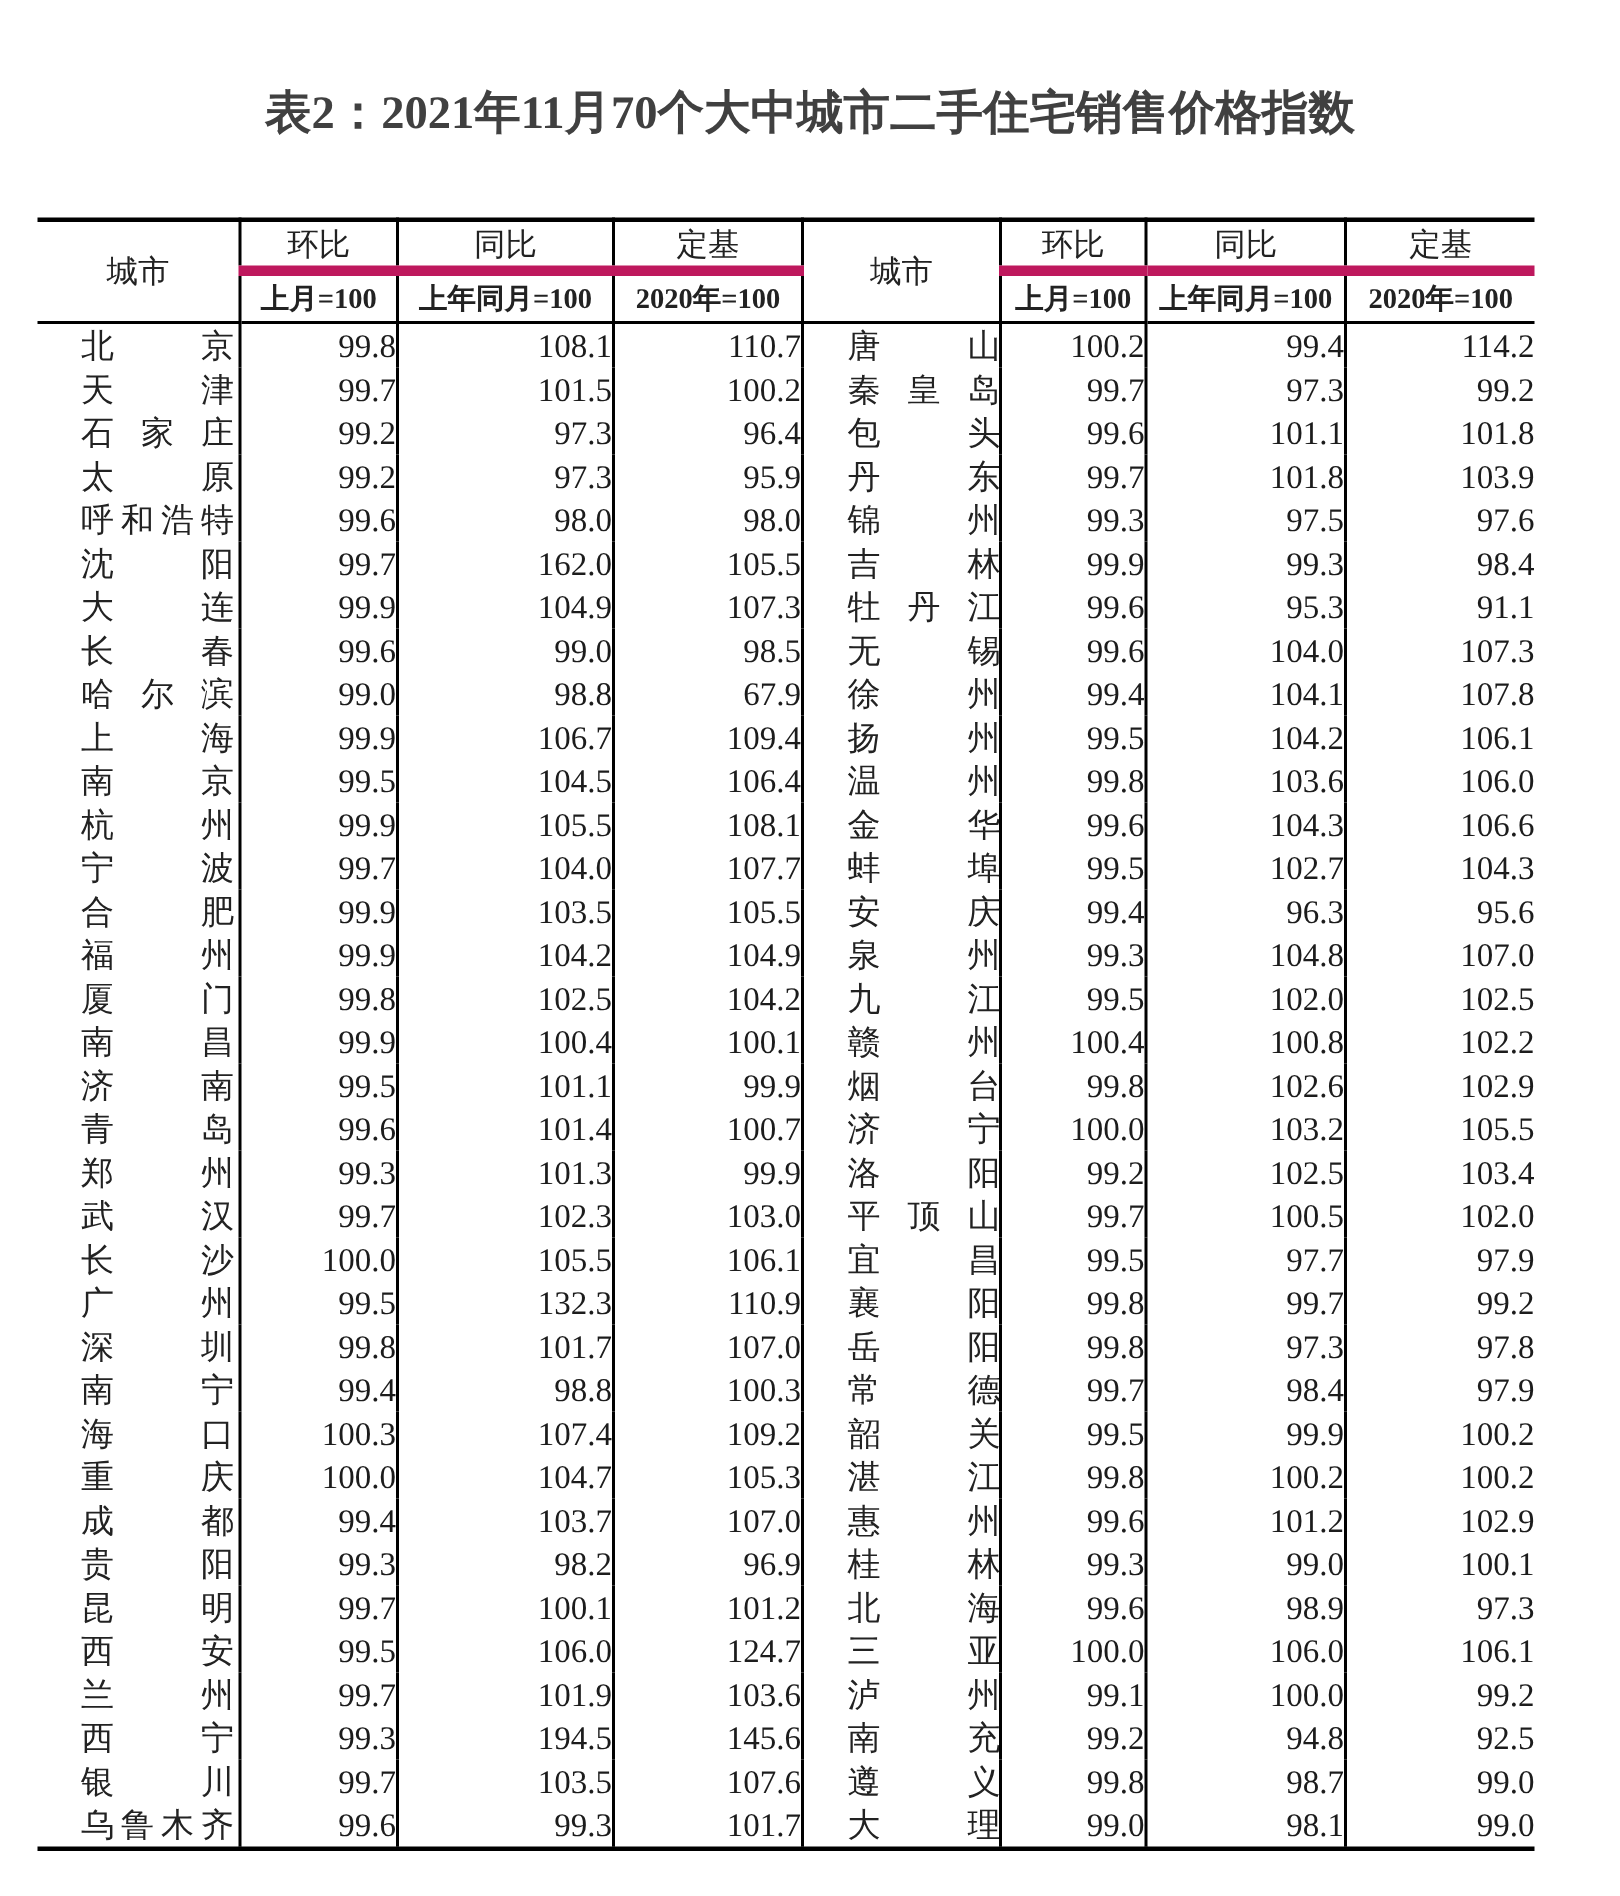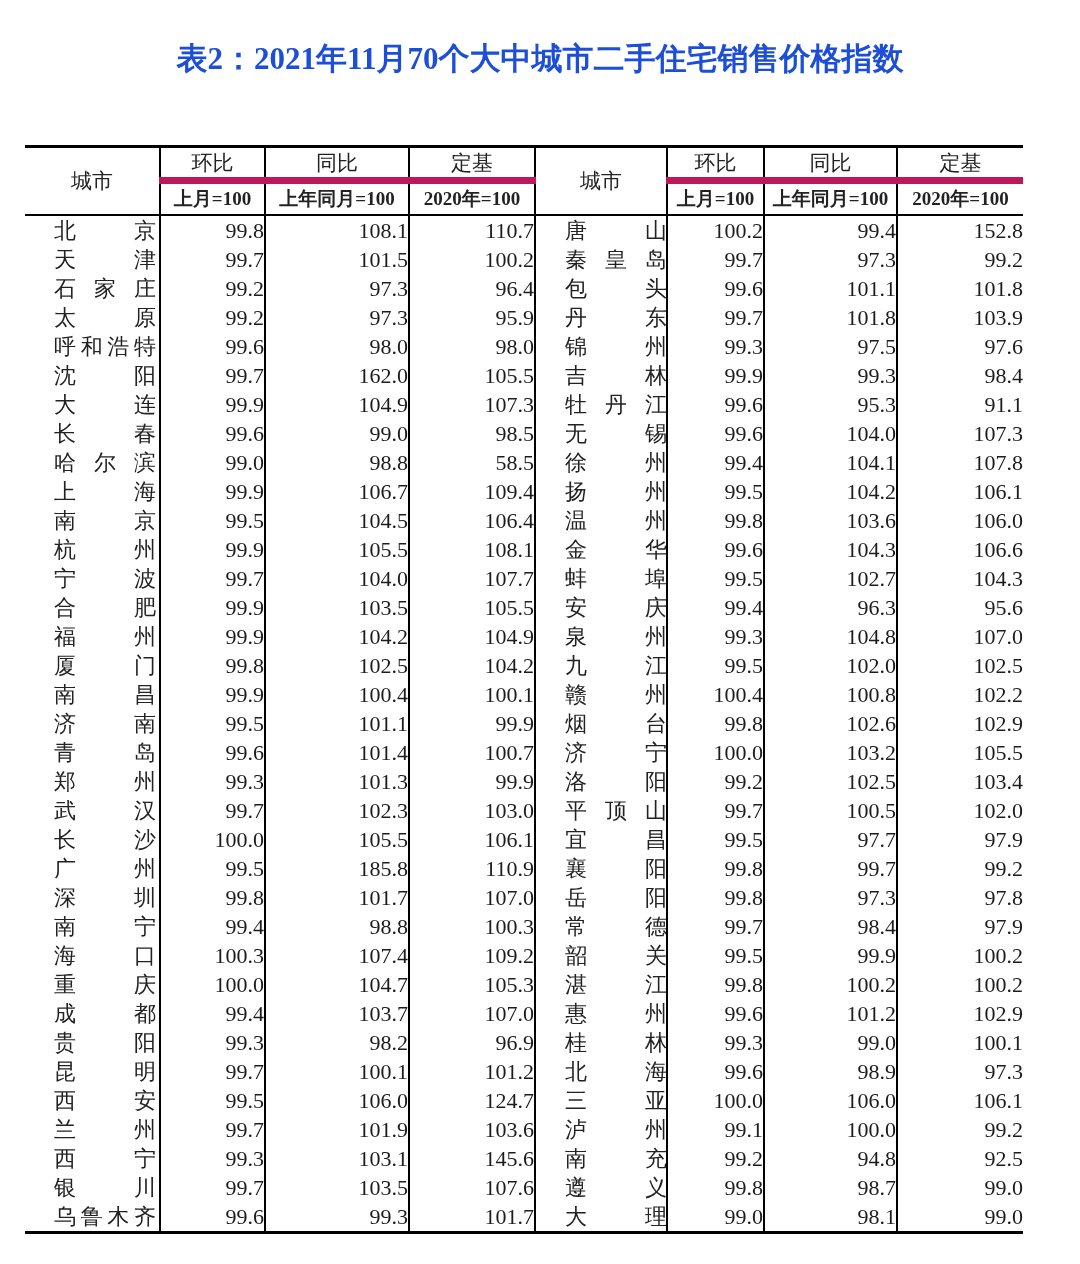--- a/index.html
+++ b/index.html
@@ -5,27 +5,27 @@
   html, body { margin: 0; padding: 0; }
   body {
     width: 1080px; height: 1264px;
     background: #ffffff;
     position: relative;
     font-family: "Liberation Serif", "DejaVu Serif", serif;
     color: #1c1c1c;
     overflow: hidden;
   }
   .title {
-    margin: 0;
+    margin: 16px;
     position: absolute;
     top: 38px; left: 0; right: 0;
     text-align: center;
     font-size: 31px;
     font-weight: bold;
-    color: #1d4ed8;
+    color: #404040;
   }
   table.idx {
     position: absolute;
     left: 25px; top: 145px;
     width: 998px;
     border-collapse: collapse;
     table-layout: fixed;
     border-top: 3px solid #000;
     border-bottom: 3px solid #000;
   }
@@ -112,21 +112,21 @@
         <td class="num vl">108.1</td>
         <td class="num vl">110.7</td>
         <td class="city vl">
           <div class="cname">
             <span>唐</span>
             <span>山</span>
           </div>
         </td>
         <td class="num vl">100.2</td>
         <td class="num vl">99.4</td>
-        <td class="num vl">152.8</td>
+        <td class="num vl">114.2</td>
       </tr>
       <tr>
         <td class="city">
           <div class="cname">
             <span>天</span>
             <span>津</span>
           </div>
         </td>
         <td class="num vl">99.7</td>
         <td class="num vl">101.5</td>
@@ -269,21 +269,21 @@
       <tr>
         <td class="city">
           <div class="cname">
             <span>哈</span>
             <span>尔</span>
             <span>滨</span>
           </div>
         </td>
         <td class="num vl">99.0</td>
         <td class="num vl">98.8</td>
-        <td class="num vl">58.5</td>
+        <td class="num vl">67.9</td>
         <td class="city vl">
           <div class="cname">
             <span>徐</span>
             <span>州</span>
           </div>
         </td>
         <td class="num vl">99.4</td>
         <td class="num vl">104.1</td>
         <td class="num vl">107.8</td>
       </tr>
@@ -549,21 +549,21 @@
         <td class="num vl">97.9</td>
       </tr>
       <tr>
         <td class="city">
           <div class="cname">
             <span>广</span>
             <span>州</span>
           </div>
         </td>
         <td class="num vl">99.5</td>
-        <td class="num vl">185.8</td>
+        <td class="num vl">132.3</td>
         <td class="num vl">110.9</td>
         <td class="city vl">
           <div class="cname">
             <span>襄</span>
             <span>阳</span>
           </div>
         </td>
         <td class="num vl">99.8</td>
         <td class="num vl">99.7</td>
         <td class="num vl">99.2</td>
@@ -749,21 +749,21 @@
         <td class="num vl">99.2</td>
       </tr>
       <tr>
         <td class="city">
           <div class="cname">
             <span>西</span>
             <span>宁</span>
           </div>
         </td>
         <td class="num vl">99.3</td>
-        <td class="num vl">103.1</td>
+        <td class="num vl">194.5</td>
         <td class="num vl">145.6</td>
         <td class="city vl">
           <div class="cname">
             <span>南</span>
             <span>充</span>
           </div>
         </td>
         <td class="num vl">99.2</td>
         <td class="num vl">94.8</td>
         <td class="num vl">92.5</td>

